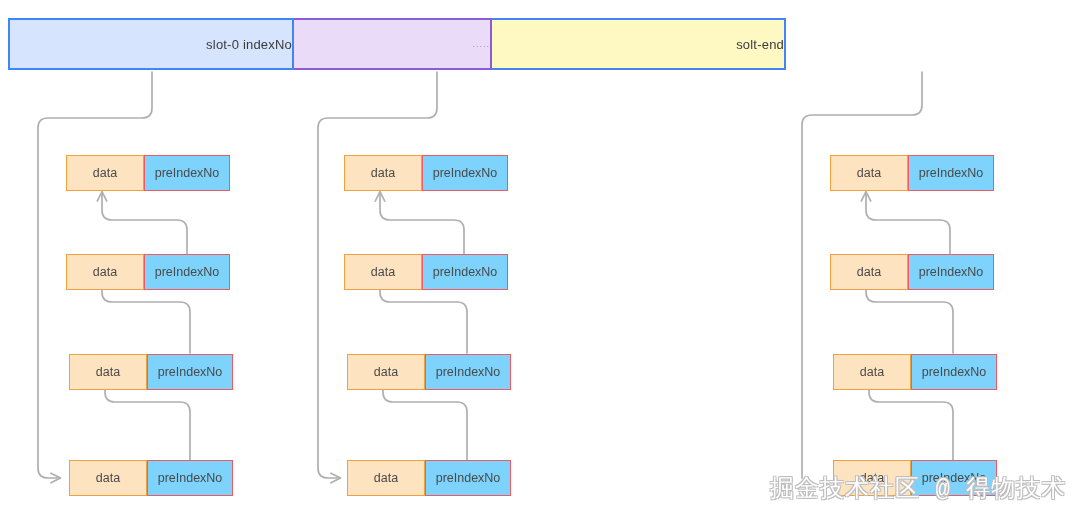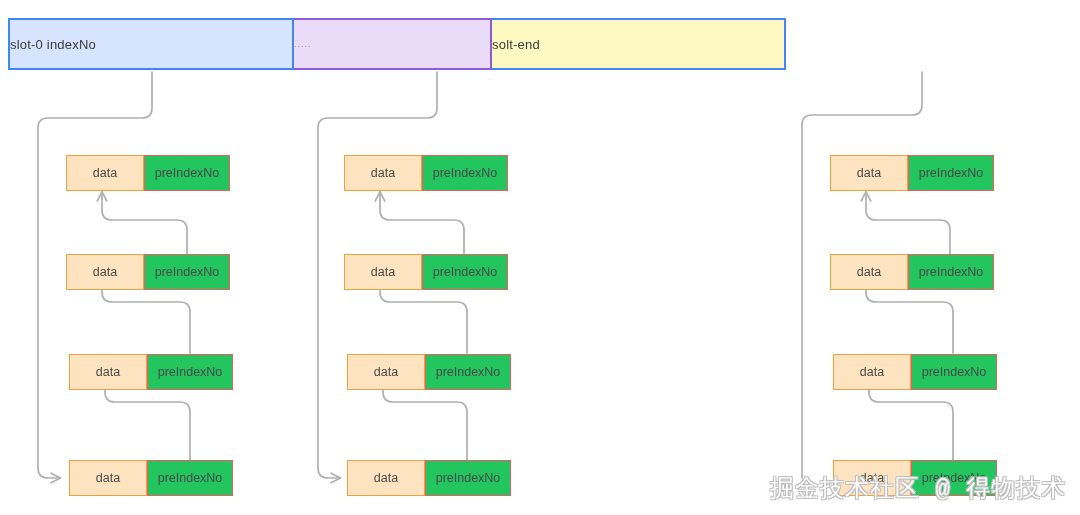--- a/index.html
+++ b/index.html
@@ -29,21 +29,21 @@
     top: 18px;
     width: 1064px;
     height: 52px;
     display: flex;
     box-sizing: border-box;
   }
   .slot {
     box-sizing: border-box;
     display: flex;
     align-items: center;
-    justify-content: flex-start;
+    justify-content: flex-end;
     font-size: 13px;
     letter-spacing: 0.2px;
     color: #3b3b3b;
     height: 52px;
   }
   .slot-0 {
     width: 286px;
     background: #d6e4fd;
     border: 2px solid #4086f4;
   }
@@ -86,21 +86,21 @@
     color: #4a4a4a;
     height: 36px;
   }
   .cell-data {
     width: 78px;
     background: #fde3c0;
     border: 1.6px solid #f0a03c;
   }
   .cell-pre {
     width: 86px;
-    background: #22c55e;
+    background: #7dd3fc;
     border: 1.6px solid #f25a63;
     border-left: 1.6px solid #f25a63;
   }
 
   
   .watermark {
     position: absolute;
     left: 770px;
     top: 472px;
     font-size: 24px;

